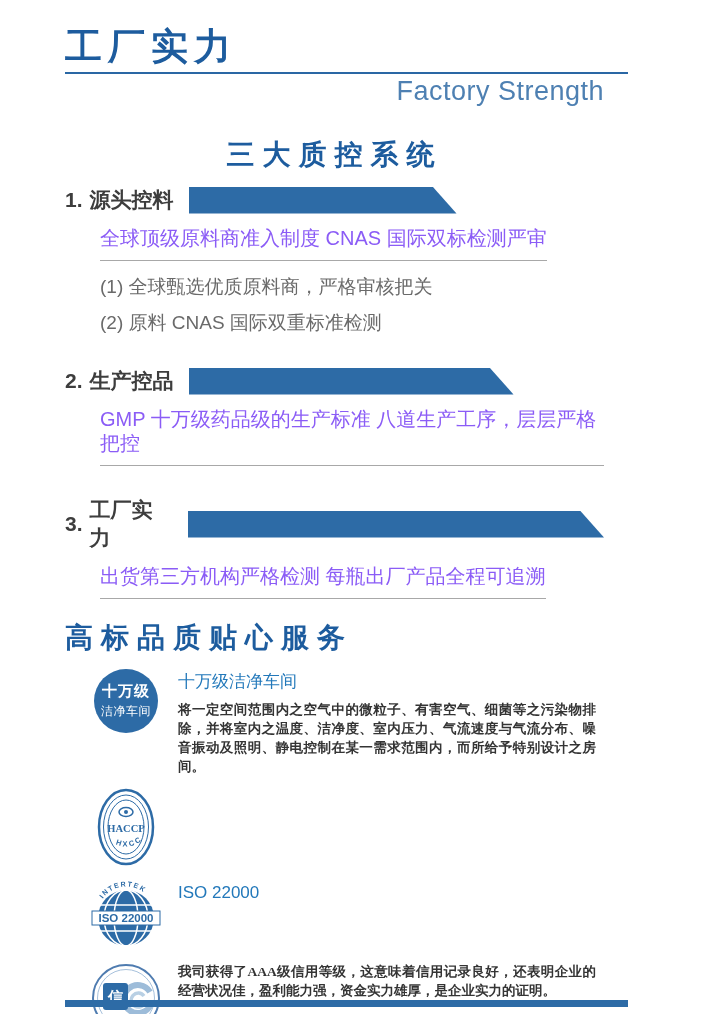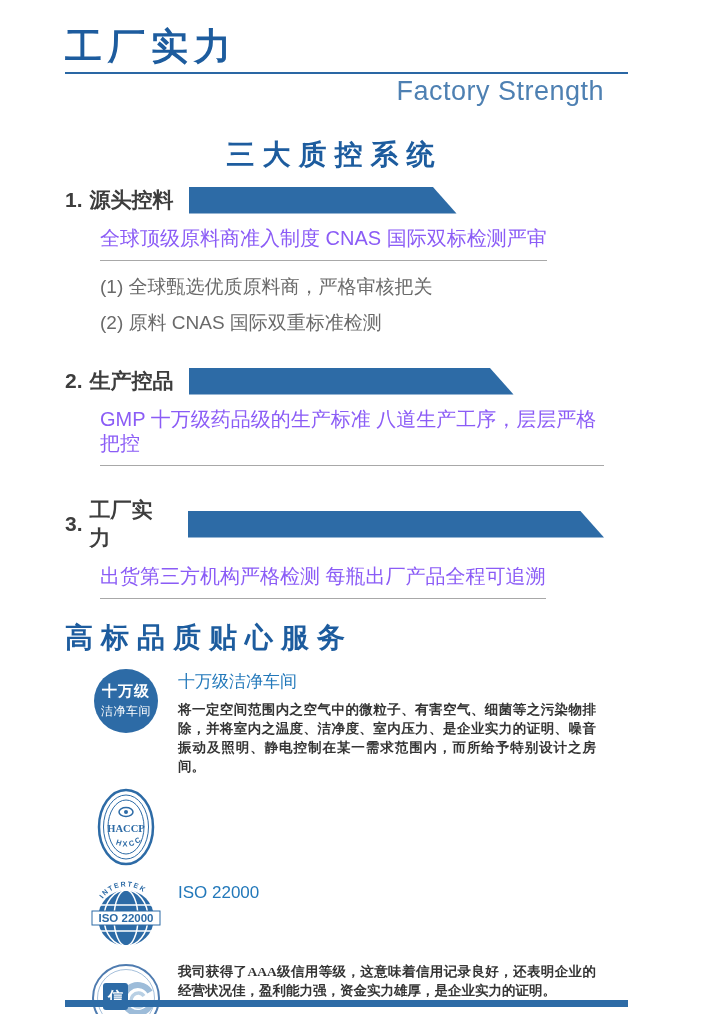--- a/index.html
+++ b/index.html
@@ -118,21 +118,21 @@
 
     <div class="svc">
       <div class="svc-icon">
         <div class="badge-circle">
           <span class="l1">十万级</span>
           <span class="l2">洁净车间</span>
         </div>
       </div>
       <div class="svc-text">
         <div class="svc-title">十万级洁净车间</div>
-        <div class="svc-body">将一定空间范围内之空气中的微粒子、有害空气、细菌等之污染物排除，并将室内之温度、洁净度、室内压力、是企业实力的证明、噪音振动及照明、静电控制在某一需求范围内，而所给予特别设计之房间。</div>
+        <div class="svc-body">将一定空间范围内之空气中的微粒子、有害空气、细菌等之污染物排除，并将室内之温度、洁净度、室内压力、气流速度与气流分布、噪音振动及照明、静电控制在某一需求范围内，而所给予特别设计之房间。</div>
       </div>
     </div>
 
     <div class="svc">
       <div class="svc-icon">
         <svg width="58" height="78" viewBox="0 0 58 78">
           <ellipse cx="29" cy="39" rx="27" ry="37" fill="#ffffff" stroke="#2d6ba6" stroke-width="2.5"></ellipse>
           <ellipse cx="29" cy="39" rx="22.5" ry="32" fill="none" stroke="#2d6ba6" stroke-width="1"></ellipse>
           <ellipse cx="29" cy="39" rx="18" ry="27" fill="none" stroke="#2d6ba6" stroke-width="1"></ellipse>
           <ellipse cx="29" cy="24" rx="7" ry="4.5" fill="none" stroke="#2d6ba6" stroke-width="1.5"></ellipse>

